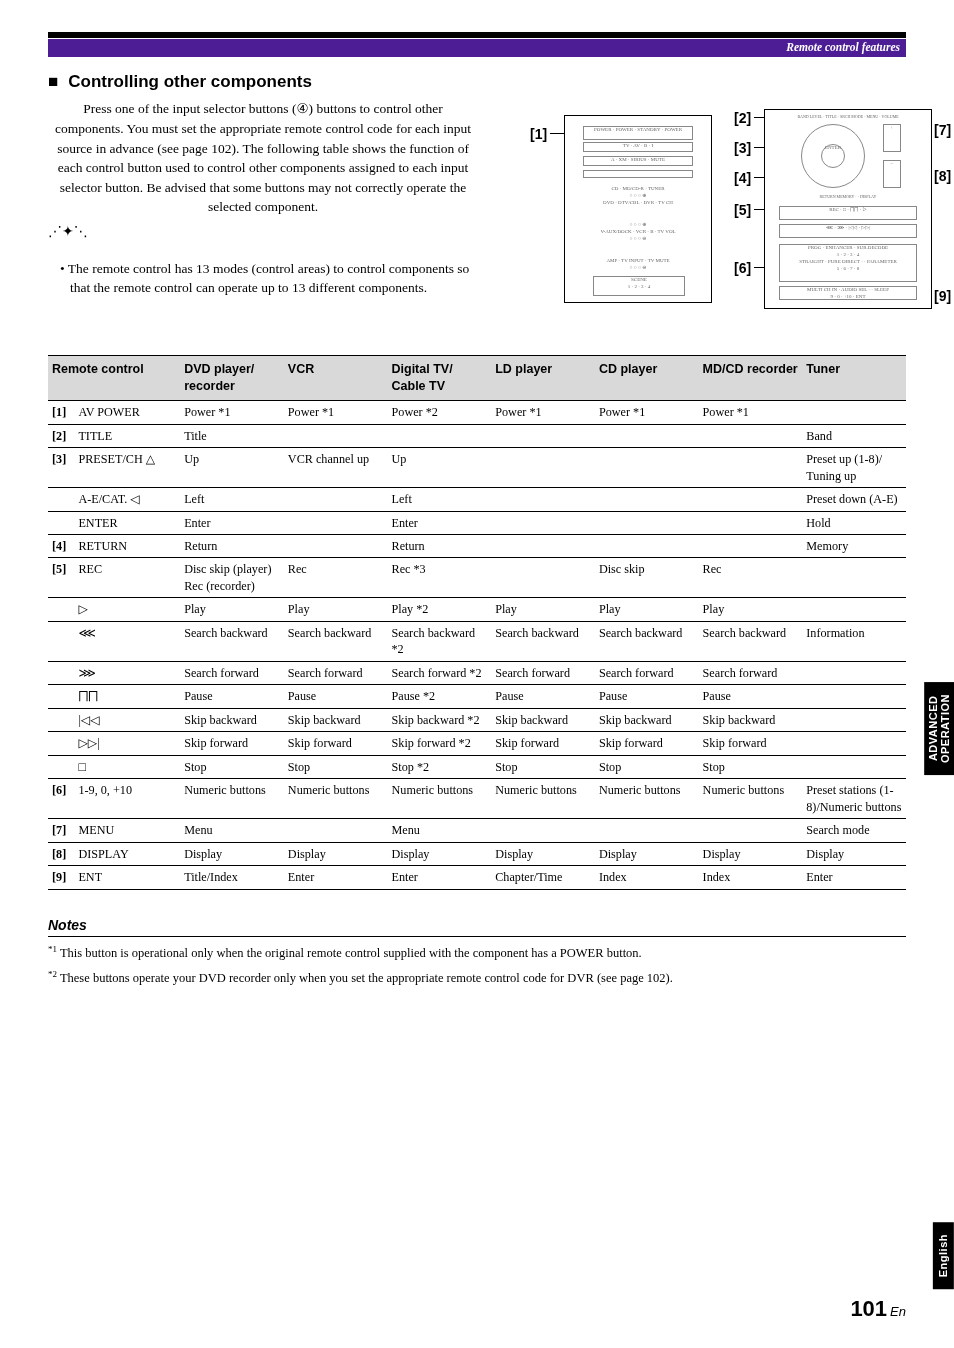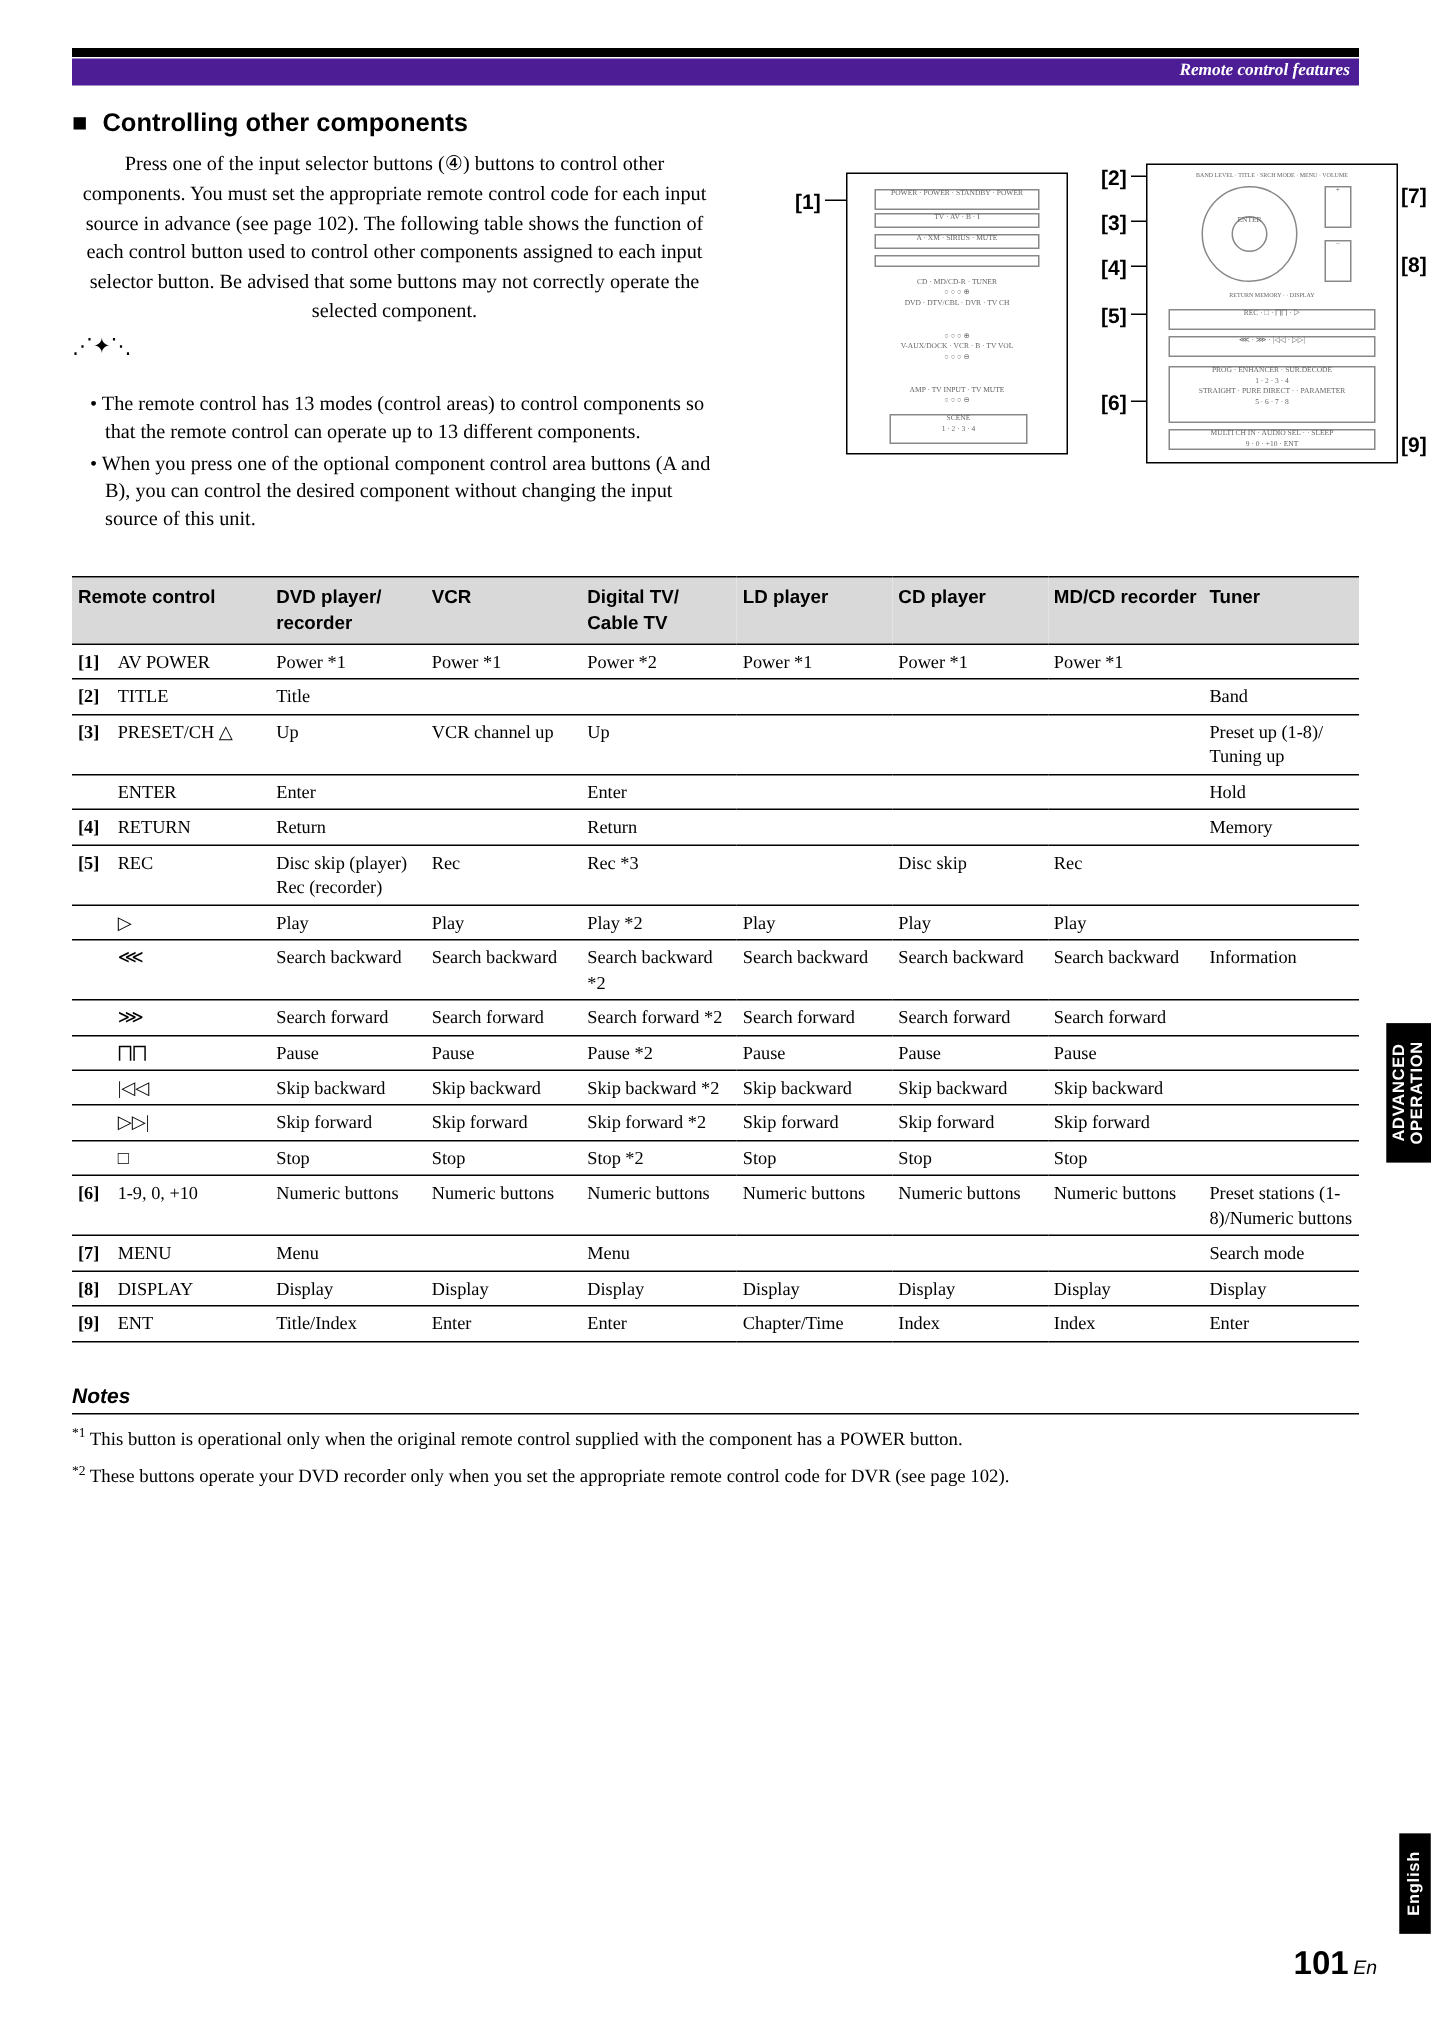--- a/index.html
+++ b/index.html
@@ -122,21 +122,21 @@
     text-align: center;
     padding: 12px 3px;
     letter-spacing: 0.5px;
   }
   .side-tab.t1 { top: 682px; line-height: 1.1; }
   .side-tab.t2 { top: 1222px; }
 
   
   .pagenum {
     position: absolute;
-    right: 36px;
+    right: 48px;
     bottom: 24px;
     font-family: Arial, sans-serif;
   }
   .pagenum .n { font-weight: bold; font-size: 22px; }
   .pagenum .en { font-style: italic; font-size: 13px; margin-left: 3px; }
 </style>
 </head>
 <body>
 
 <div class="black-bar"></div>
@@ -145,21 +145,20 @@
 <div class="section-heading">
   <span class="sq">■</span><span>Controlling other components</span>
 </div>
 
 <div class="two-col">
   <div class="left-col">
     <p class="body-text">Press one of the input selector buttons (④) buttons to control other components.  You must set the appropriate remote control code for each input source in advance (see page 102). The following table shows the function of each control button used to control other components assigned to each input selector button. Be advised that some buttons may not correctly operate the selected component.</p>
     <div class="hint-icon">⋰✦⋱</div>
     <ul class="bullets">
       <li>The remote control has 13 modes (control areas) to control components so that the remote control can operate up to 13 different components.</li>
-      <li>When you press one of the optional component control area buttons (A and B), you can control the desired component without changing the input source of this unit.</li>
     </ul>
   </div>
 
   <div class="right-col">
     <div class="diagram-wrap">
 
       <div class="diagram d1">
         <div class="scribble" style="left:18px;top:10px;width:110px;height:14px;">POWER · POWER · STANDBY · POWER</div>
         <div class="scribble" style="left:18px;top:26px;width:110px;height:10px;">TV · AV · B · I</div>
         <div class="scribble" style="left:18px;top:40px;width:110px;height:10px;">A · XM · SIRIUS · MUTE</div>
@@ -257,20 +256,31 @@
         <td>Up</td>
         <td>VCR channel up</td>
         <td>Up</td>
         <td></td>
         <td></td>
         <td></td>
         <td>Preset up (1-8)/ Tuning up</td>
       </tr>
       <tr>
         <td class="idx"></td>
+        <td class="rc">A-E/CAT. ◁</td>
+        <td>Left</td>
+        <td></td>
+        <td>Left</td>
+        <td></td>
+        <td></td>
+        <td></td>
+        <td>Preset down (A-E)</td>
+      </tr>
+      <tr>
+        <td class="idx"></td>
         <td class="rc">ENTER</td>
         <td>Enter</td>
         <td></td>
         <td>Enter</td>
         <td></td>
         <td></td>
         <td></td>
         <td>Hold</td>
       </tr>
       <tr>

